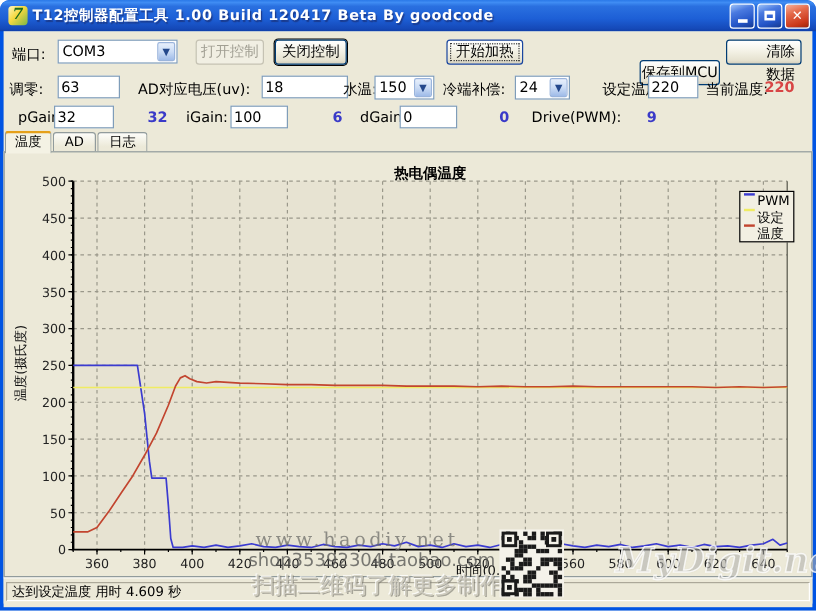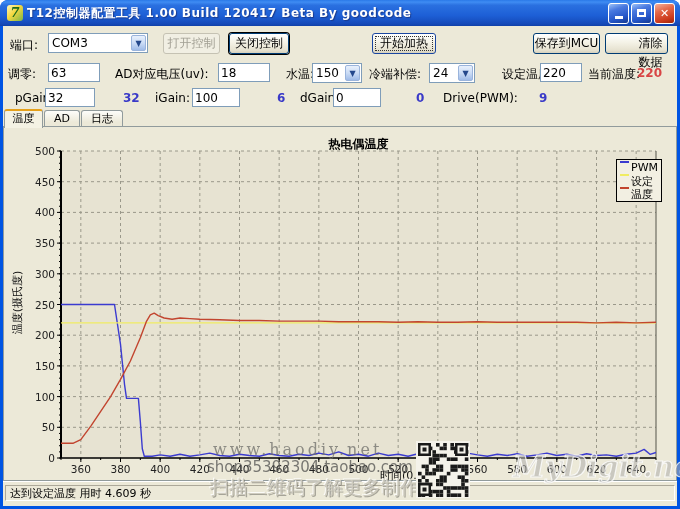--- a/index.html
+++ b/index.html
@@ -99,27 +99,27 @@
   <div class="client">
 
     <div class="lbl" style="left:7px;top:11px;">端口:</div>
     <div class="combo" style="left:45px;top:7px;width:100px;">
       <span class="val">COM3</span>
       <span class="arrow">▼</span>
     </div>
     <div class="xpbtn disabled" style="left:160px;top:7px;width:57px;">打开控制</div>
     <div class="xpbtn default-btn" style="left:226px;top:7px;width:60px;">关闭控制</div>
     <div class="xpbtn focused" style="left:369px;top:7px;width:64px;">开始加热</div>
-    <div class="xpbtn" style="left:530px;top:7px;width:67px;">保存到MCU</div>
+    <div class="xpbtn" style="left:530px;top:24px;width:67px;">保存到MCU</div>
     <div class="xpbtn" style="left:602px;top:7px;width:63px;padding-left:28px;">清除数据</div>
 
     <div class="lbl" style="left:5px;top:40px;">调零:</div>
     <input class="tfield" style="left: 45px; top: 37px; width: 52px;" value="63">
     <div class="lbl" style="left:112px;top:40px;">AD对应电压(uv):</div>
-    <input class="tfield" style="left: 215px; top: 37px; width: 52px;" value="18">
+    <input class="tfield" style="left: 215px; top: 37px; width: 72px;" value="18">
     <div class="lbl" style="left:283px;top:40px;">水温:</div>
     <div class="combo" style="left:309px;top:37px;width:50px;">
       <span class="val">150</span>
       <span class="arrow">▼</span>
     </div>
     <div class="lbl" style="left:366px;top:40px;">冷端补偿:</div>
     <div class="combo" style="left:426px;top:37px;width:46px;">
       <span class="val">24</span>
       <span class="arrow">▼</span>
     </div>

